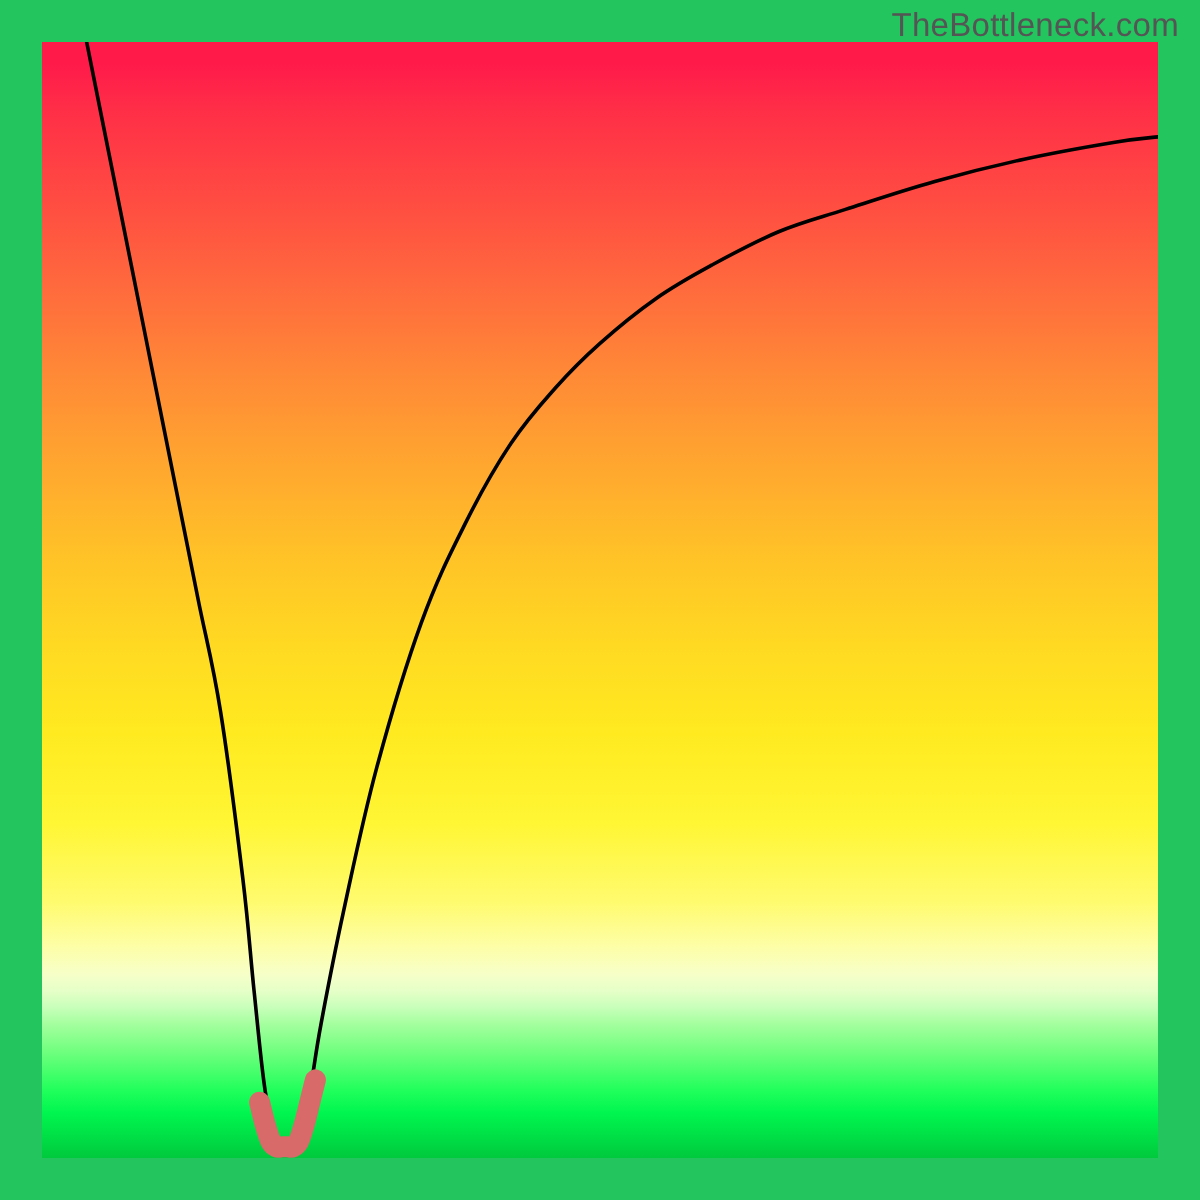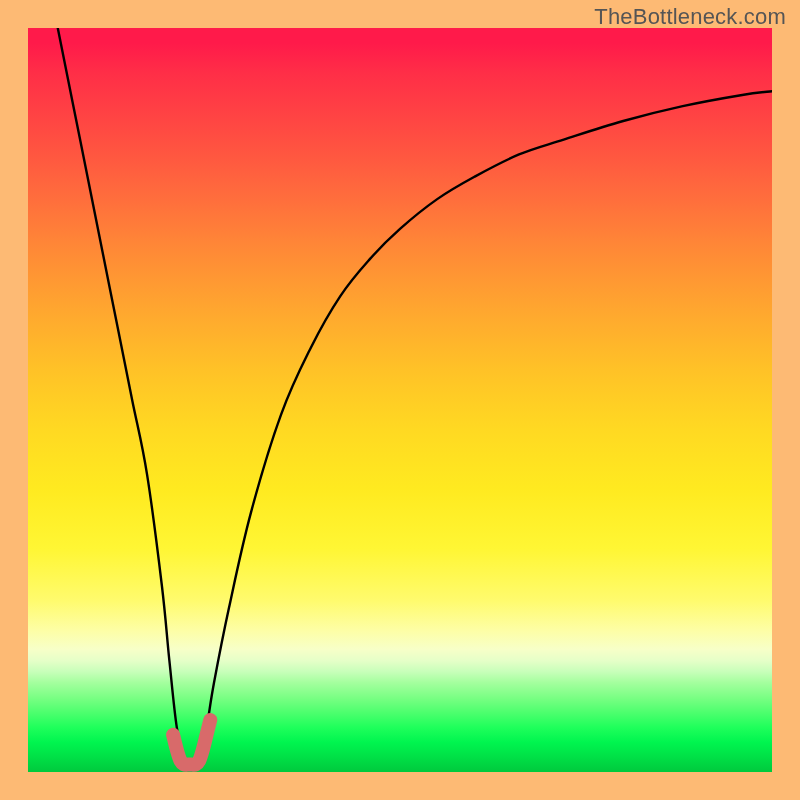--- a/index.html
+++ b/index.html
@@ -1,21 +1,21 @@
 <!DOCTYPE html>
 <html><head>
 <meta charset="utf-8">
 <style>
   * { margin: 0; padding: 0; box-sizing: border-box; }
   html, body { width: 800px; height: 800px; overflow: hidden; background: #000; font-family: Arial, Helvetica, sans-serif; }
   .frame {
     position: relative;
     width: 800px;
     height: 800px;
-    background: #fdba74;
+    background: #22c55e;
   }
   .watermark {
     position: absolute;
     top: 4px;
     right: 14px;
     color: #555;
     font-size: 22px;
     letter-spacing: 0.2px;
     z-index: 10;
     user-select: none;

